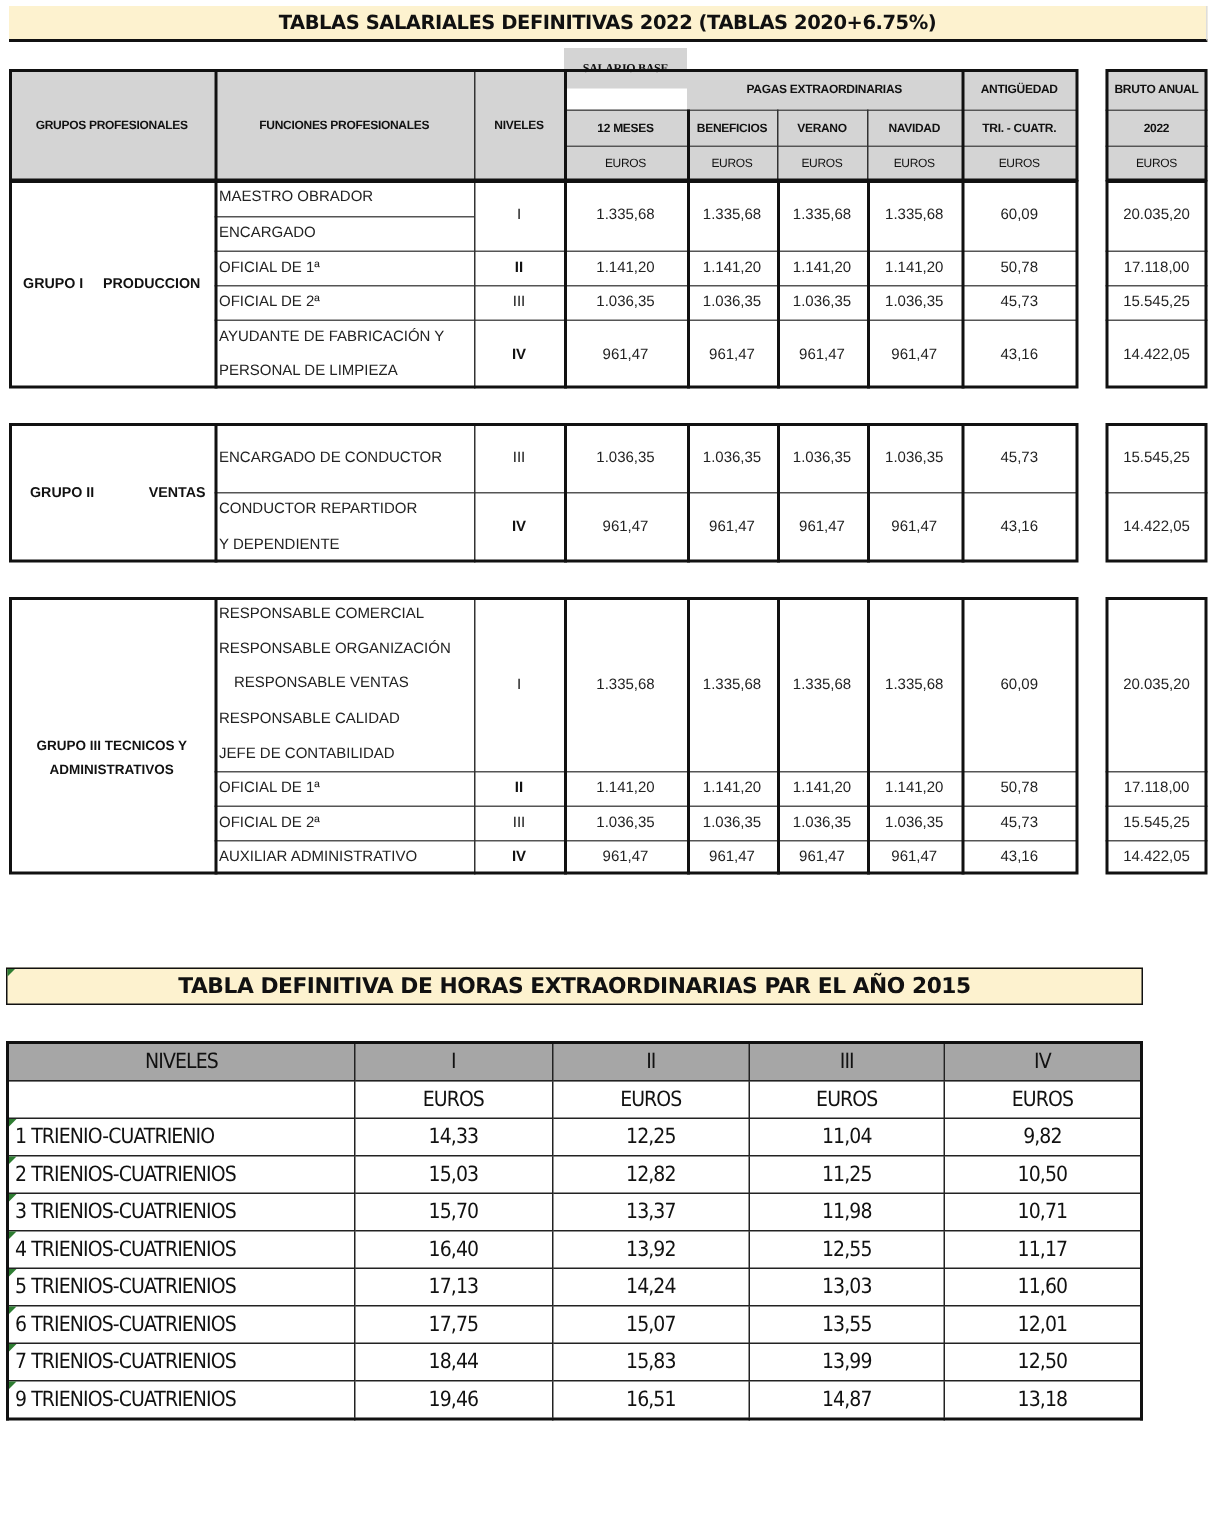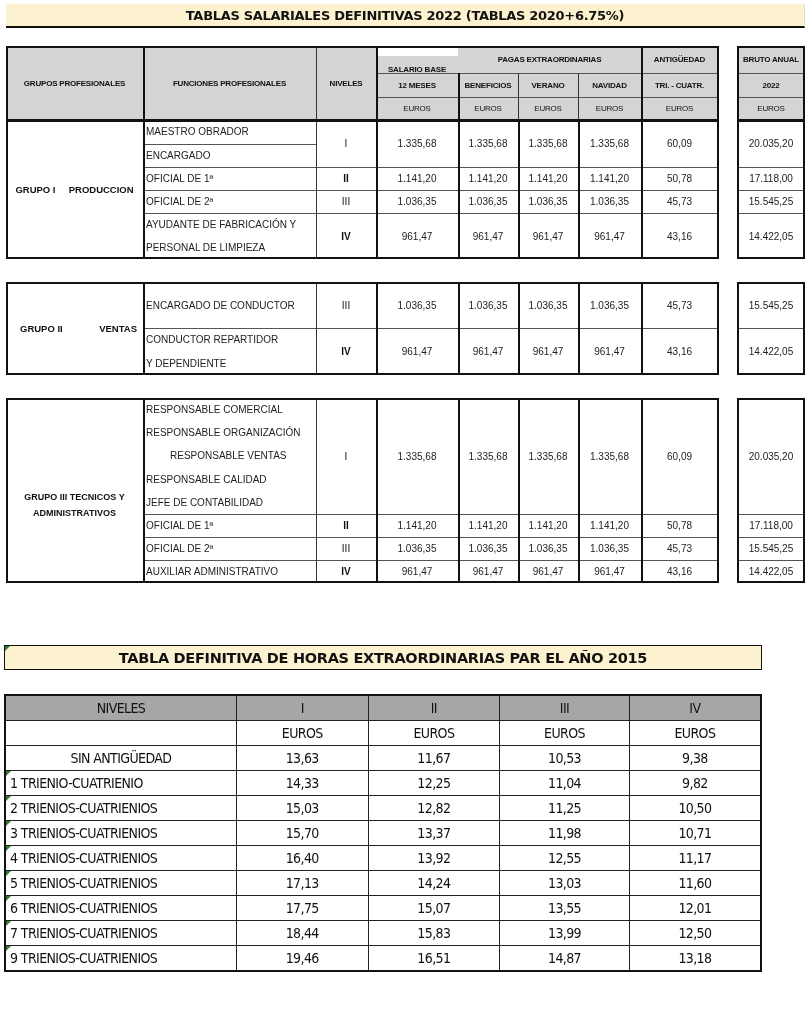--- a/index.html
+++ b/index.html
@@ -34,21 +34,21 @@
 </style>
 </head>
 <body>
 
 <div class="abs banner banner1">TABLAS SALARIALES DEFINITIVAS 2022   (TABLAS 2020+6.75%)</div>
 
 <div id="salary">
     <div class="cell hdr" style="left: 6px; top: 46px; width: 137px; height: 74px;">GRUPOS PROFESIONALES</div>
     <div class="cell hdr" style="left: 143px; top: 46px; width: 173px; height: 74px;">FUNCIONES PROFESIONALES</div>
     <div class="cell hdr" style="left: 316px; top: 46px; width: 60px; height: 74px;">NIVELES</div>
-    <div class="cell hdr" style="left: 376px; top: 56px; width: 82px; height: 27px;">SALARIO BASE</div>
+    <div class="cell hdr" style="left: 376px; top: 32px; width: 82px; height: 27px; font-family: Liberation Serif, serif;">SALARIO BASE</div>
     <div class="cell hdr" style="left: 376px; top: 73px; width: 82px; height: 24px;">12 MESES</div>
     <div class="cell hdr" style="left: 458px; top: 46px; width: 183px; height: 27px;">PAGAS EXTRAORDINARIAS</div>
     <div class="cell hdr" style="left: 458px; top: 73px; width: 60px; height: 24px;">BENEFICIOS</div>
     <div class="cell hdr" style="left: 518px; top: 73px; width: 60px; height: 24px;">VERANO</div>
     <div class="cell hdr" style="left: 578px; top: 73px; width: 63px; height: 24px;">NAVIDAD</div>
     <div class="cell hdr" style="left: 641px; top: 46px; width: 77px; height: 27px;">ANTIGÜEDAD</div>
     <div class="cell hdr" style="left: 641px; top: 73px; width: 77px; height: 24px;">TRI. - CUATR.</div>
     <div class="cell hdr light" style="left: 376px; top: 97px; width: 82px; height: 23px;">EUROS</div>
     <div class="cell hdr light" style="left: 458px; top: 97px; width: 60px; height: 23px;">EUROS</div>
     <div class="cell hdr light" style="left: 518px; top: 97px; width: 60px; height: 23px;">EUROS</div>
@@ -150,21 +150,21 @@
     <div class="vl" style="left: 578px; top: 282px; height: 93px;"></div>
     <div class="vl" style="left: 641px; top: 282px; height: 93px;"></div>
     <div class="frame" style="left: 6px; top: 282px; width: 713px; height: 93px;"></div>
     <div class="frame" style="left: 737px; top: 282px; width: 68px; height: 93px;"></div>
     <div class="cell grp" style="left: 6px; top: 398px; width: 137px; height: 185px; flex-direction: column; font-size: 9px; line-height: 16px; padding-top: 28px;">
       <span>GRUPO III TECNICOS Y</span>
       <span>ADMINISTRATIVOS</span>
     </div>
     <div class="cell func" style="left: 143px; top: 398px; width: 173px; height: 23.2px;">RESPONSABLE COMERCIAL</div>
     <div class="cell func" style="left: 143px; top: 421.2px; width: 173px; height: 23.2px;">RESPONSABLE ORGANIZACIÓN</div>
-    <div class="cell func" style="left: 143px; top: 444.4px; width: 173px; height: 23.2px; padding-left: 27px;">RESPONSABLE VENTAS</div>
+    <div class="cell func" style="left: 129px; top: 444.4px; width: 173px; height: 23.2px; padding-left: 27px;">RESPONSABLE VENTAS</div>
     <div class="cell func" style="left: 143px; top: 467.6px; width: 173px; height: 23.2px;">RESPONSABLE CALIDAD</div>
     <div class="cell func" style="left: 143px; top: 490.8px; width: 173px; height: 23.2px;">JEFE DE CONTABILIDAD</div>
     <div class="cell lvl" style="left: 316px; top: 398px; width: 60px; height: 116px;">I</div>
     <div class="cell num" style="left: 376px; top: 398px; width: 82px; height: 116px;">1.335,68</div>
     <div class="cell num" style="left: 458px; top: 398px; width: 60px; height: 116px;">1.335,68</div>
     <div class="cell num" style="left: 518px; top: 398px; width: 60px; height: 116px;">1.335,68</div>
     <div class="cell num" style="left: 578px; top: 398px; width: 63px; height: 116px;">1.335,68</div>
     <div class="cell num" style="left: 641px; top: 398px; width: 77px; height: 116px;">60,09</div>
     <div class="cell num" style="left: 737px; top: 398px; width: 68px; height: 116px;">20.035,20</div>
     <div class="cell func" style="left: 143px; top: 514px; width: 173px; height: 23px;">OFICIAL DE 1ª</div>
@@ -232,27 +232,20 @@
         <td>IV</td>
       </tr>
       <tr>
         <td></td>
         <td>EUROS</td>
         <td>EUROS</td>
         <td>EUROS</td>
         <td>EUROS</td>
       </tr>
       <tr>
-        <td class="lab c">SIN ANTIGÜEDAD</td>
-        <td>13,63</td>
-        <td>11,67</td>
-        <td>10,53</td>
-        <td>9,38</td>
-      </tr>
-      <tr>
         <td class="lab">1  TRIENIO-CUATRIENIO<span class="tri"></span></td>
         <td>14,33</td>
         <td>12,25</td>
         <td>11,04</td>
         <td>9,82</td>
       </tr>
       <tr>
         <td class="lab">2  TRIENIOS-CUATRIENIOS<span class="tri"></span></td>
         <td>15,03</td>
         <td>12,82</td>

